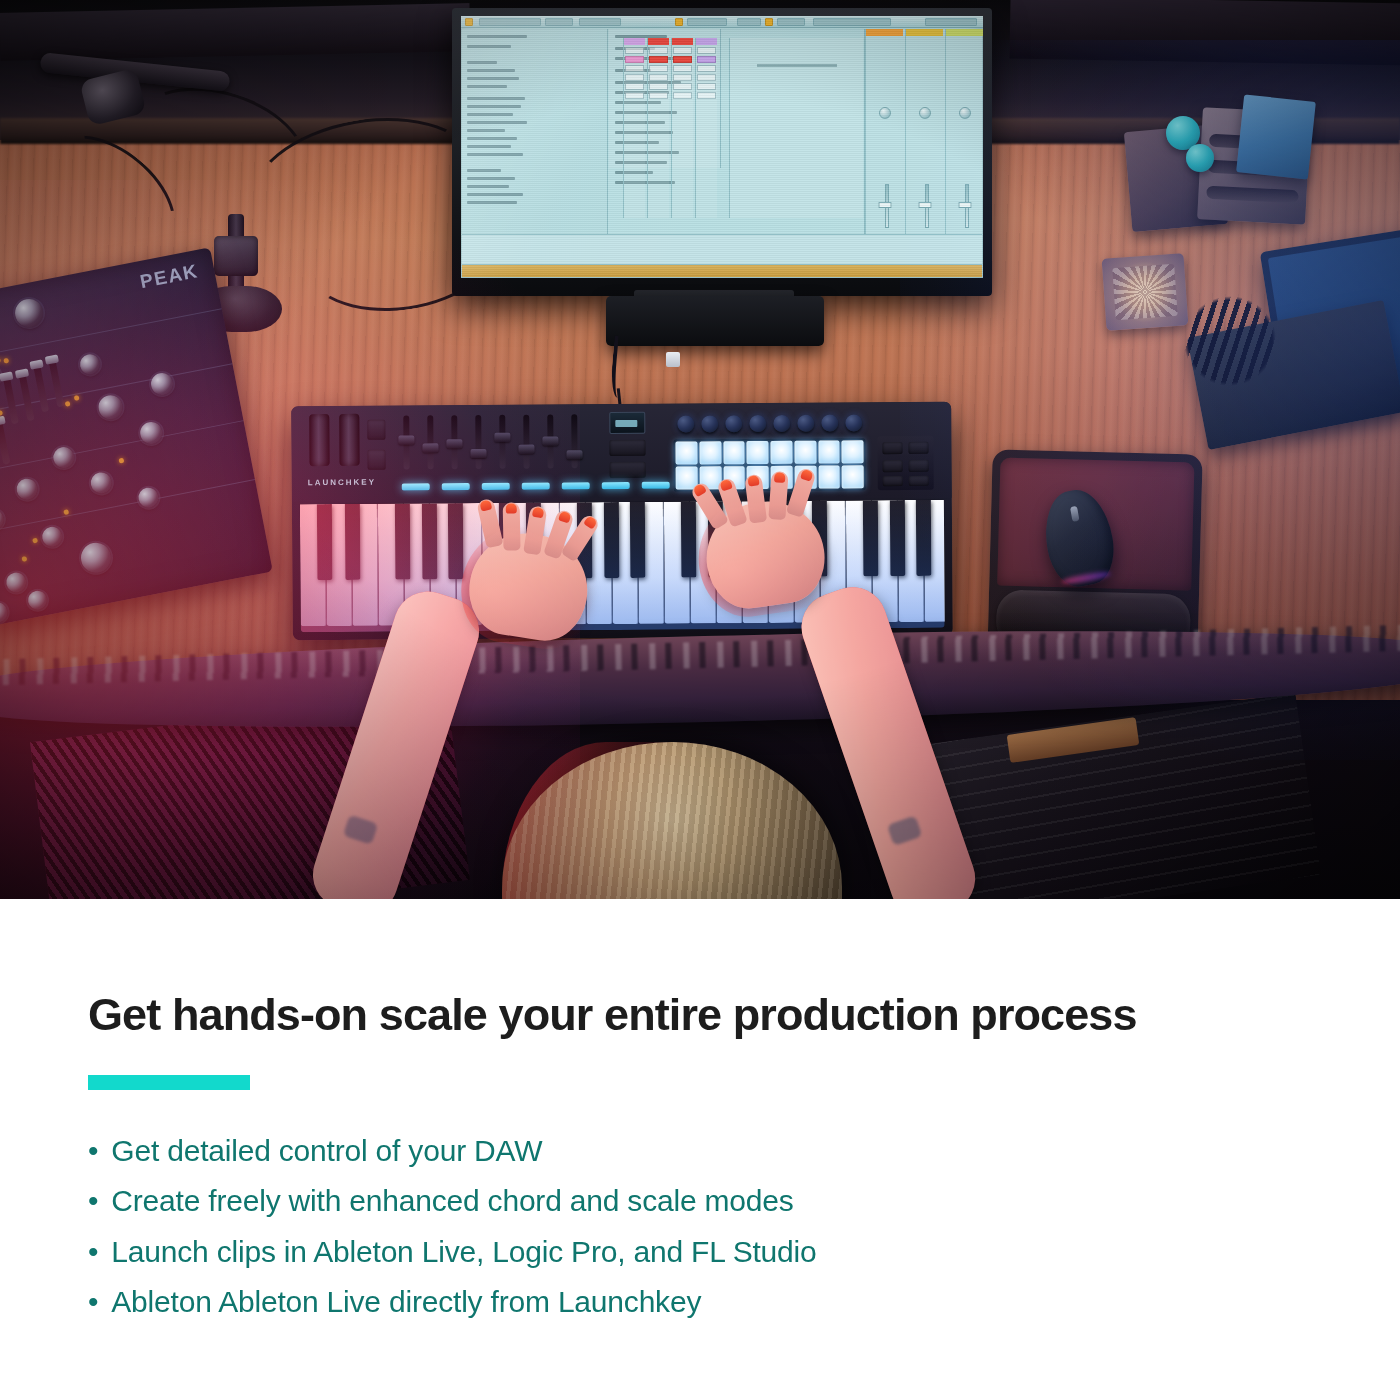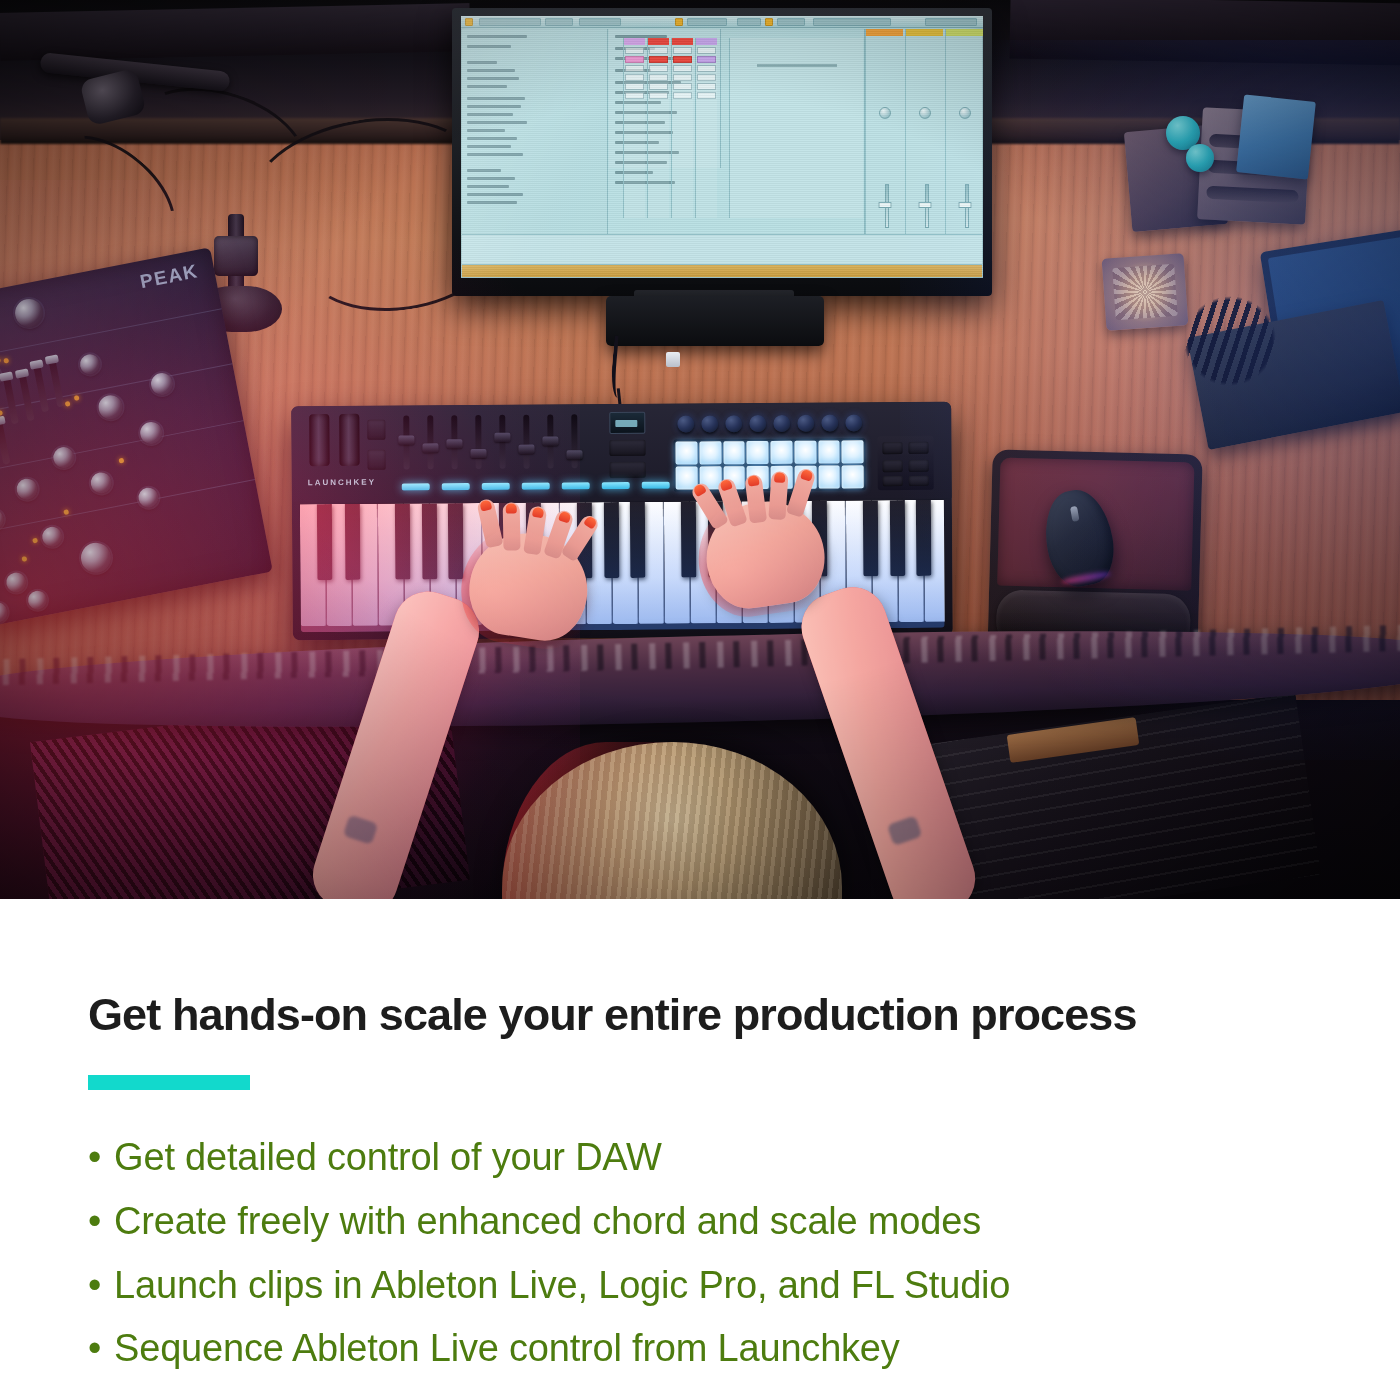--- a/index.html
+++ b/index.html
@@ -650,23 +650,23 @@
   .rule {
     position: absolute; left: 88px; top: 176px;
     width: 162px; height: 15px;
   }
   .bullets {
     position: absolute; left: 88px; top: 227px;
     width: 1200px;
     list-style: none;
   }
   .bullets li {
-    font-size: 38px;
+    font-size: 30px;
     line-height: 1.68;
-    color: #4d7c0f;
+    color: #0f766e;
     letter-spacing: -0.2px;
     white-space: nowrap;
   }
   .bullets li .dot { margin-right: 13px; }
 </style>
 </head>
 <body>
 
 <div class="page">
 
@@ -1095,18 +1095,18 @@
       <li>
         <span class="dot">•</span><span>Get detailed control of your DAW</span>
       </li>
       <li>
         <span class="dot">•</span><span>Create freely with enhanced chord and scale modes</span>
       </li>
       <li>
         <span class="dot">•</span><span>Launch clips in Ableton Live, Logic Pro, and FL Studio</span>
       </li>
       <li>
-        <span class="dot">•</span><span>Sequence Ableton Live control from Launchkey</span>
+        <span class="dot">•</span><span>Ableton Ableton Live directly from Launchkey</span>
       </li>
     </ul>
   </div>
 
 </div>
 
 </body></html>

